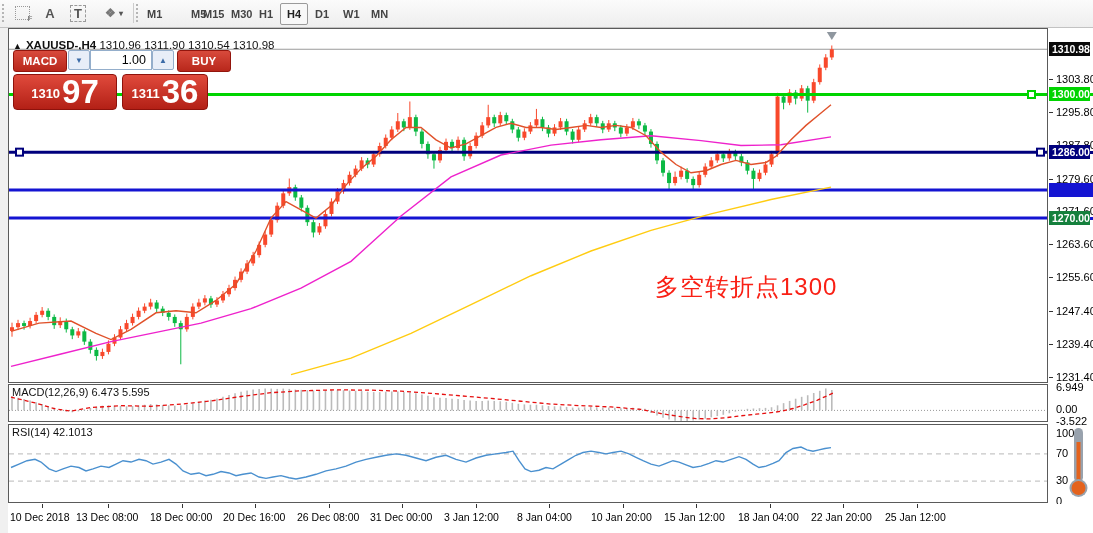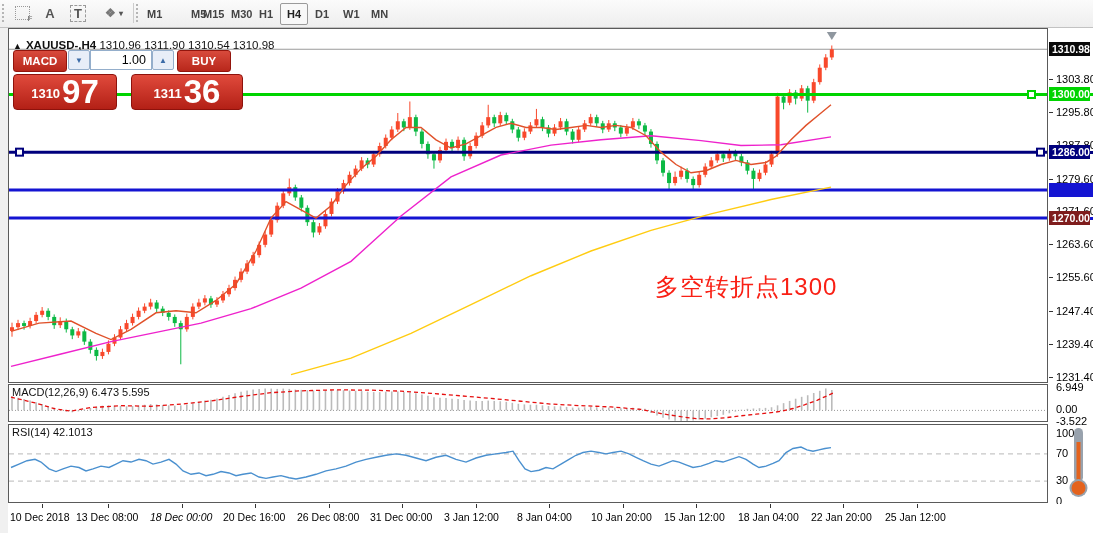--- a/index.html
+++ b/index.html
@@ -88,21 +88,21 @@
     <div id="trade">
       <div class="trade-btn" style="left:0;width:52px">MACD</div>
       <div class="spin" style="left:55px">▼</div>
       <input id="vol-input" readonly="" value="1.00" style="">
       <div class="spin" style="left:139px">▲</div>
       <div class="trade-btn" style="left:164px;width:52px">BUY</div>
       <div class="price-box" style="left:0;width:104px">
         <span class="price-big">1310</span>
         <span class="price-pips">97</span>
       </div>
-      <div class="price-box" style="left:118px;width:112px">
+      <div class="price-box" style="left:109px;width:86px">
         <span class="price-big">1311</span>
         <span class="price-pips">36</span>
       </div>
     </div>
 
     <div id="annotation">多空转折点1300</div>
     <svg id="svg-main" width="1038" height="353">
           <line x1="0" y1="20.265577596266333" x2="1038" y2="20.265577596266333" stroke="#9a9a9a" stroke-width="1"></line>
           <g>
             <line x1="3" y1="293.6861143523926" x2="3" y2="307.6907817969662" stroke="#f8482b" stroke-width="1"></line>
@@ -576,30 +576,30 @@
         <div class="axis-tick-label" style="top: 418.9px;">70</div>
         <div class="axis-tick-label" style="top: 446.1px;">30</div>
         <div class="axis-tick-label" style="top: 466.5px;">0</div>
         <div class="axis-badge" style="top: 14.2656px; background: rgb(10, 10, 10); color: rgb(255, 255, 255);">1310.98</div>
         <div class="axis-badge" style="top: 59.4924px; background: rgb(0, 212, 0); color: rgb(255, 255, 255);">1300.00</div>
         <div class="badge-stub" style="top: 65.4924px; background: rgb(0, 212, 0);"></div>
         <div class="axis-badge" style="top: 117.159px; background: rgb(0, 0, 125); color: rgb(255, 255, 255);">1286.00</div>
         <div class="badge-stub" style="top: 123.159px; background: rgb(0, 0, 125);"></div>
         <div class="axis-badge" style="top: 155.054px; background: rgb(20, 20, 210); color: rgb(255, 255, 255); padding-left: 48px;">1276.80</div>
         <div class="badge-stub" style="top: 161.054px; background: rgb(20, 20, 210);"></div>
-        <div class="axis-badge" style="top: 183.063px; background: #7f1d1d; color: rgb(255, 255, 255);">1270.00</div>
+        <div class="axis-badge" style="top: 183.063px; background: #15803d; color: rgb(255, 255, 255);">1270.00</div>
         <div class="badge-stub" style="top: 189.063px; background: rgb(20, 20, 210);"></div>
       </div>
   <div id="time-axis">
         <div class="time-tick" style="left: 34px;"></div>
         <div class="time-label" style="left: 2px;">10 Dec 2018</div>
         <div class="time-tick" style="left: 100px;"></div>
         <div class="time-label" style="left: 68px;">13 Dec 08:00</div>
         <div class="time-tick" style="left: 174px;"></div>
-        <div class="time-label" style="left: 142px; font-style: italic;">18 Dec 00:00</div>
+        <div class="time-label" style="left: 142px;">18 Dec 00:00</div>
         <div class="time-tick" style="left: 247px;"></div>
         <div class="time-label" style="left: 215px;">20 Dec 16:00</div>
         <div class="time-tick" style="left: 321px;"></div>
         <div class="time-label" style="left: 289px;">26 Dec 08:00</div>
         <div class="time-tick" style="left: 394px;"></div>
         <div class="time-label" style="left: 362px;">31 Dec 00:00</div>
         <div class="time-tick" style="left: 468px;"></div>
         <div class="time-label" style="left: 436px;">3 Jan 12:00</div>
         <div class="time-tick" style="left: 541px;"></div>
         <div class="time-label" style="left: 509px;">8 Jan 04:00</div>

